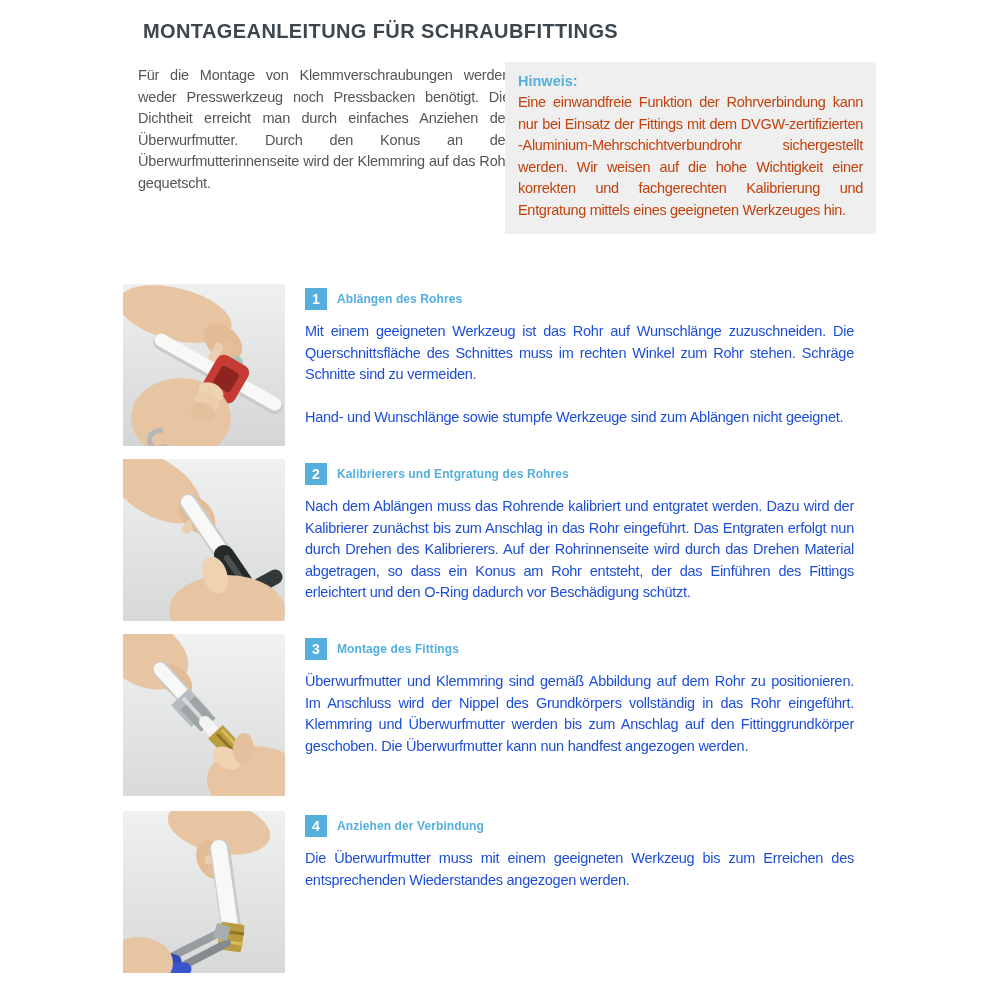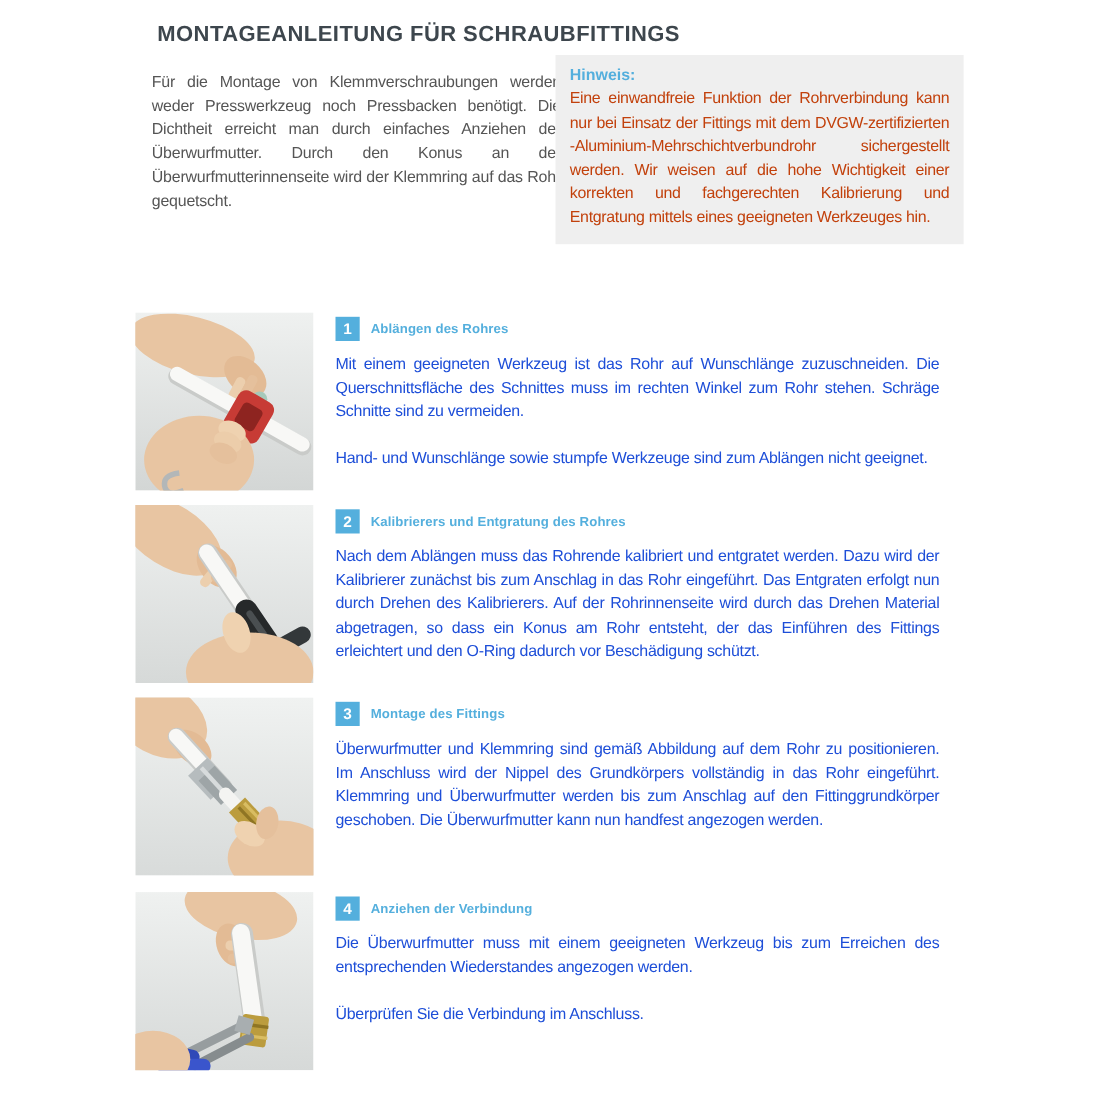--- a/index.html
+++ b/index.html
@@ -11,21 +11,21 @@
   .page-title{
     position:absolute;left:131px;top:8px;margin:12px;
     font-size:20px;font-weight:bold;color:#3d464d;letter-spacing:.4px;
   }
   .intro{
     position:absolute;left:122px;top:49px;width:372px;margin:16px;
     font-size:14.5px;line-height:21.5px;letter-spacing:-.2px;
     color:#555;text-align:justify;
   }
   .note-box{
-    position:absolute;left:505px;top:50px;width:371px;box-sizing:border-box;
+    position:absolute;left:505px;top:62px;width:371px;box-sizing:border-box;
     background:#efefef;padding:9px 13px 13px 13px;
   }
   .note-label{
     margin:0;font-size:14.5px;font-weight:bold;color:#54afdd;line-height:21px;
   }
   .note-text{
     margin:0;font-size:14.5px;line-height:21.5px;letter-spacing:-.3px;
     color:#c2410c;text-align:justify;
   }
   .step{position:absolute;left:123px;width:742px;height:164px;}
@@ -215,15 +215,14 @@
       <circle cx="40" cy="150" r="10" fill="#2f49b8"></circle>
     </g>
     <ellipse cx="16" cy="152" rx="34" ry="26" fill="#e8c5a2"></ellipse>
   </svg>
   <div class="content">
     <div class="head">
       <div class="num">4</div>
       <h2 class="stitle">Anziehen der Verbindung</h2>
     </div>
     <p class="body">Die Überwurfmutter muss mit einem geeigneten Werkzeug bis zum Erreichen des entsprechenden Wiederstandes angezogen werden.</p>
-    <p class="body">Überprüfen Sie die Verbindung im Anschluss.</p>
   </div>
 </section>
 
 </body></html>

